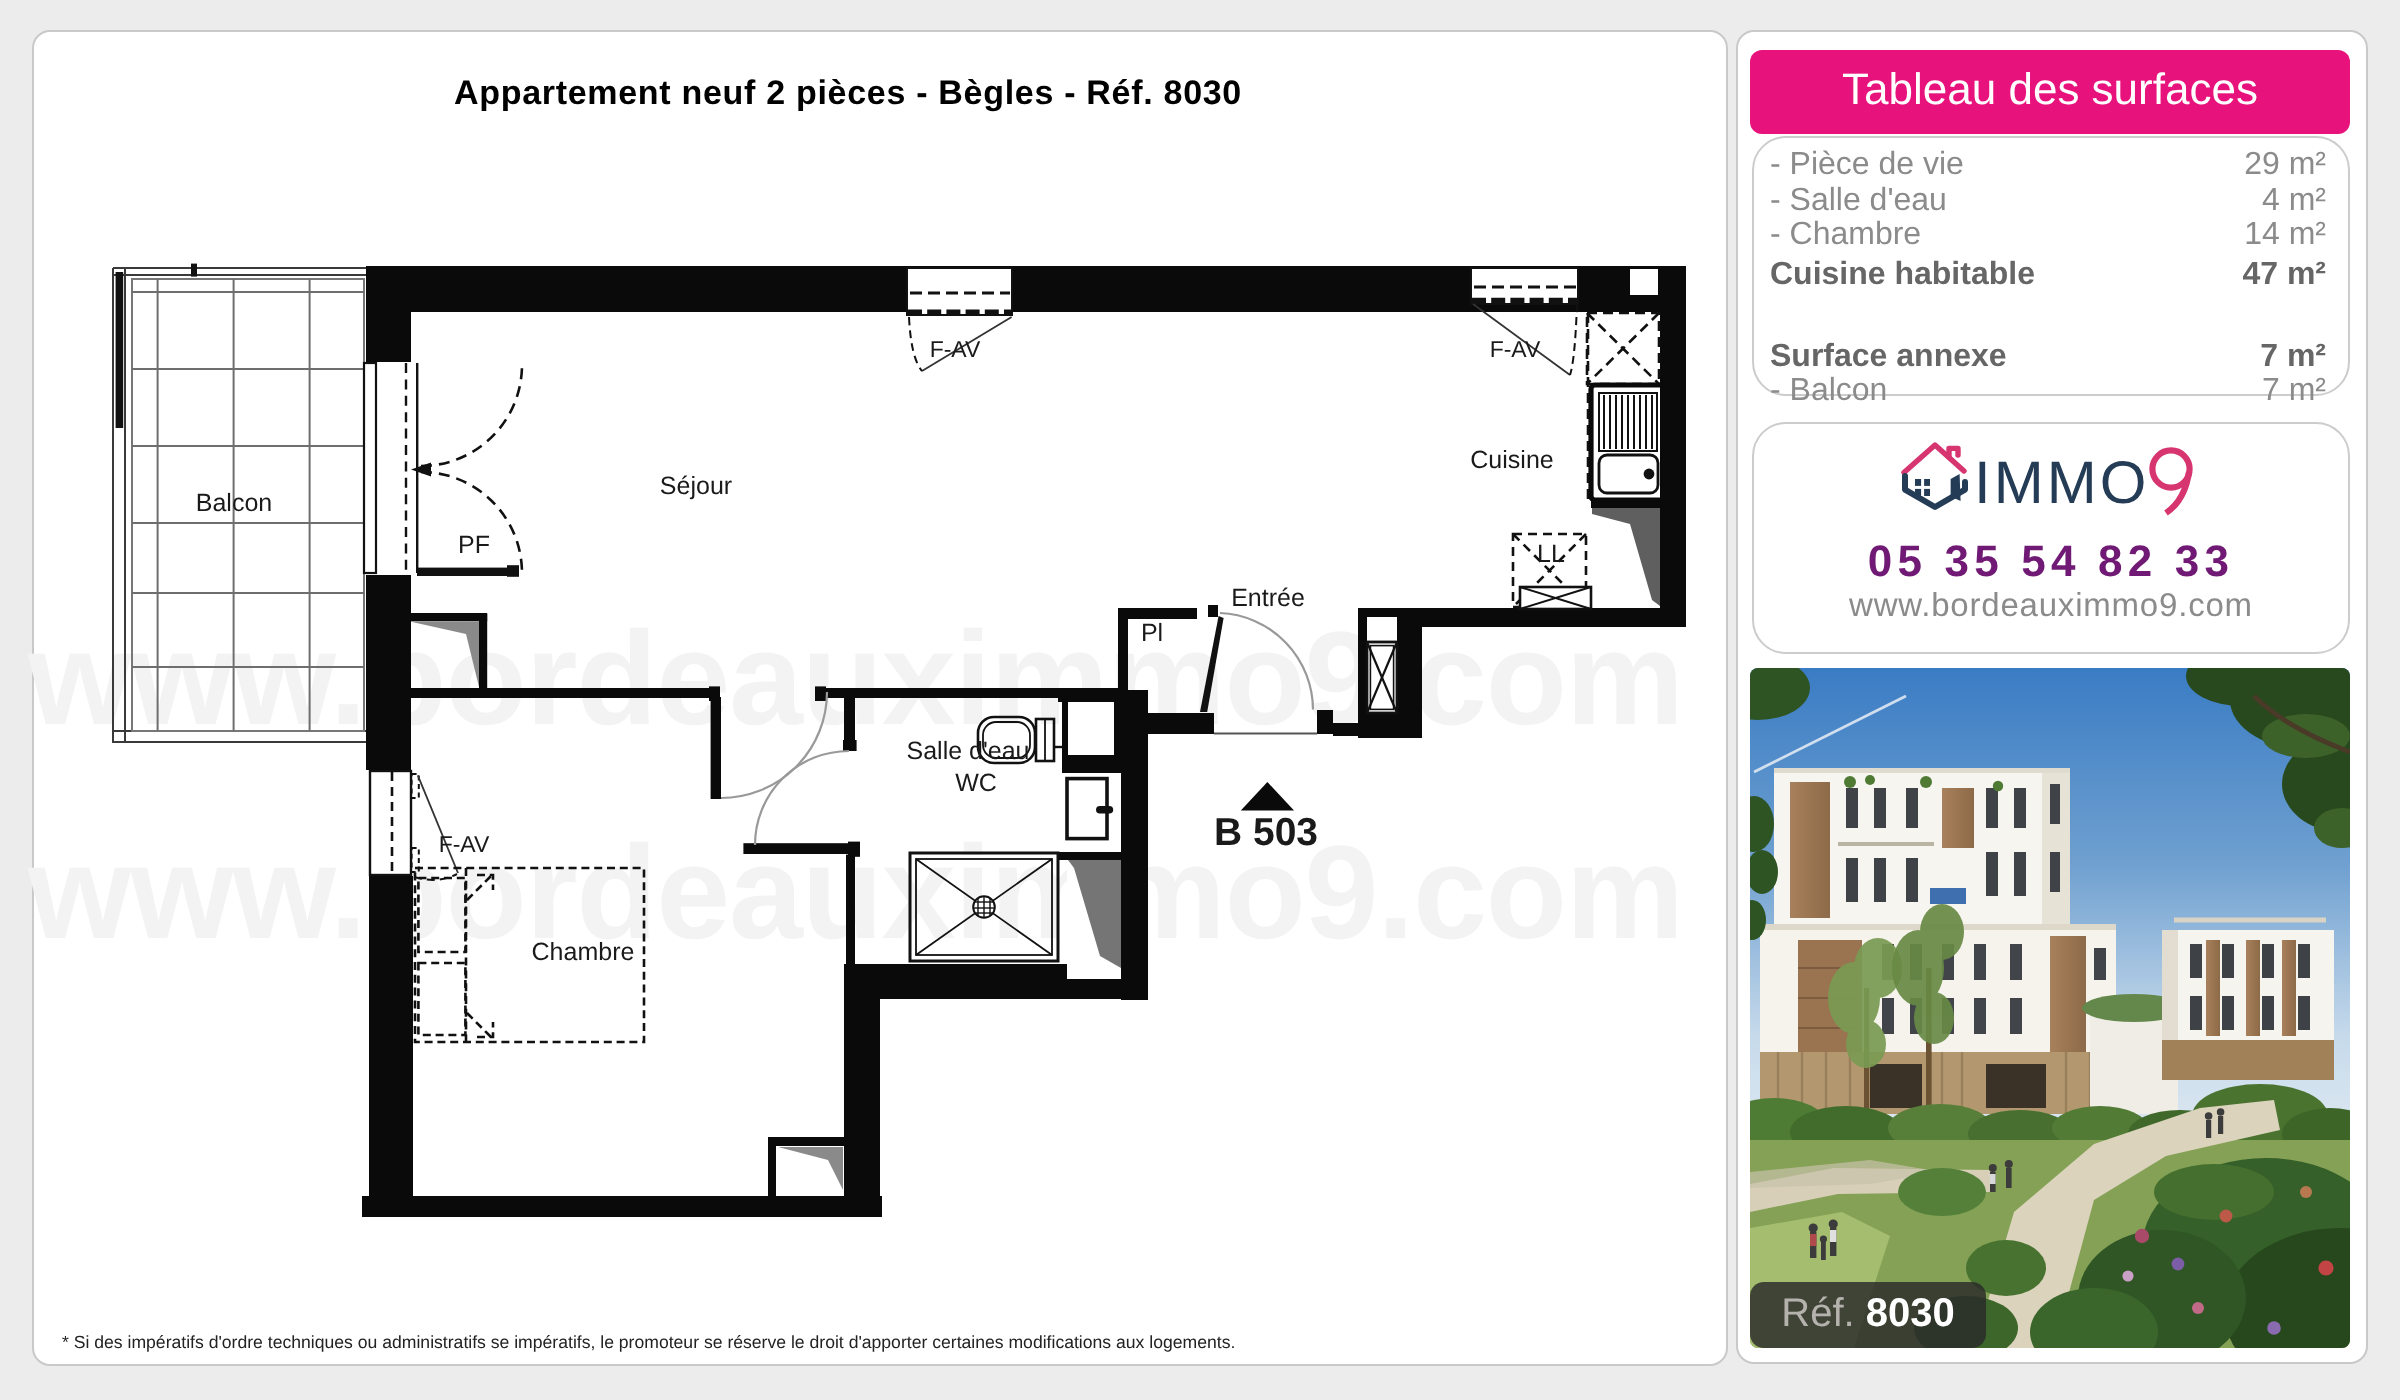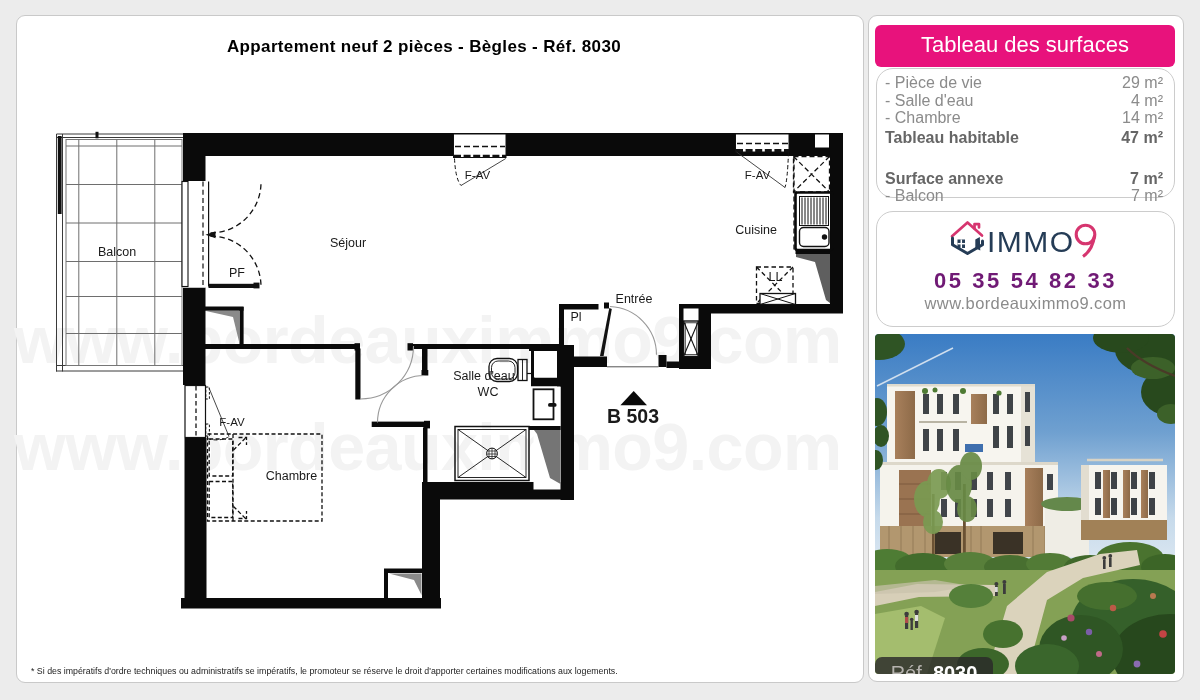--- a/index.html
+++ b/index.html
@@ -27,21 +27,21 @@
   <div class="wm" style="top:307px;">www.bordeauximmo9.com</div>
   <div class="wm" style="top:414px;">www.bordeauximmo9.com</div>
   <div id="title">Appartement neuf 2 pièces - Bègles - Réf. 8030</div>
   <div id="foot">* Si des impératifs d'ordre techniques ou administratifs se impératifs, le promoteur se réserve le droit d'apporter certaines modifications aux logements.</div>
 
   <div id="pinkhdr">Tableau des surfaces</div>
   <div id="tablebox" class="sbox">
     <div class="trow" style="top:5px;">- Pièce de vie <span class="v">29 m²</span></div>
     <div class="trow" style="top:22.5px;">- Salle d'eau <span class="v">4 m²</span></div>
     <div class="trow" style="top:40px;">- Chambre <span class="v">14 m²</span></div>
-    <div class="trow" style="top:59.5px;"><b>Tableau habitable</b> <span class="v"><b>47 m²</b></span></div>
+    <div class="trow" style="top:59.5px;"><b>Cuisine habitable</b> <span class="v"><b>47 m²</b></span></div>
     <div class="trow" style="top:80px;margin-top:38px;">- Balcon <span class="v">7 m²</span></div>
     <div class="trow" style="top:100.5px;"><b>Surface annexe</b> <span class="v"><b>7 m²</b></span></div>
   </div>
   <div id="logobox" class="sbox">
     <svg id="logosvg" width="160" height="42" style="margin-top:8px;" viewBox="0 0 160 42">
       <g fill="none" stroke="#d6356f" stroke-width="2.7" stroke-linecap="round" stroke-linejoin="round">
         <path d="M 6,16.2 L 21.5,2.5 L 36,15.5"></path>
         <path d="M 28.5,8.5 L 28.5,4.2 L 33,4.2 L 33,7.5"></path>
       </g>
       <path d="M 6.5,18 L 6.5,24.8 L 21.5,33.5 L 36.5,24.8 L 36.5,21" fill="none" stroke="#253c56" stroke-width="3" stroke-linecap="round" stroke-linejoin="round"></path>
@@ -253,21 +253,21 @@
         <ellipse cx="296" cy="80" rx="14" ry="10"></ellipse>
       </g>
       <path d="M 300,42 Q 268,30 252,14" stroke="#4a3a28" stroke-width="2.4" fill="none"></path>
       <g fill="#2f5424">
         <ellipse cx="4" cy="10" rx="26" ry="16"></ellipse>
         <ellipse cx="2" cy="78" rx="10" ry="14"></ellipse>
         <ellipse cx="6" cy="102" rx="8" ry="11"></ellipse>
         <ellipse cx="1" cy="126" rx="7" ry="10"></ellipse>
       </g>
     </svg>
-    <div style="position:absolute;left:0px;top:307px;width:118px;height:33px;background:rgba(42,42,42,0.82);border-radius:7px;color:#fff;font-size:20px;line-height:33px;text-align:center;margin-top:16px;"><span style="color:#b5b2ae;">Réf.</span> <b>8030</b></div>
+    <div style="position:absolute;left:0px;top:307px;width:118px;height:33px;background:rgba(42,42,42,0.82);border-radius:7px;color:#fff;font-size:20px;line-height:33px;text-align:center;"><span style="color:#b5b2ae;">Réf.</span> <b>8030</b></div>
   </div>
 
   <svg id="plan" width="1200" height="700" viewBox="0 0 1200 700" style="position:absolute;left:0;top:0;" fill="none">
 
     <g stroke="#3a3a3a" stroke-width="1">
       <line x1="56.5" y1="134" x2="56.5" y2="371.5"></line>
       <line x1="62.5" y1="134" x2="62.5" y2="371.5"></line>
       <line x1="56.5" y1="134" x2="183" y2="134"></line>
       <line x1="56.5" y1="137.5" x2="183" y2="137.5"></line>
       <line x1="56" y1="365.5" x2="183" y2="365.5"></line>

